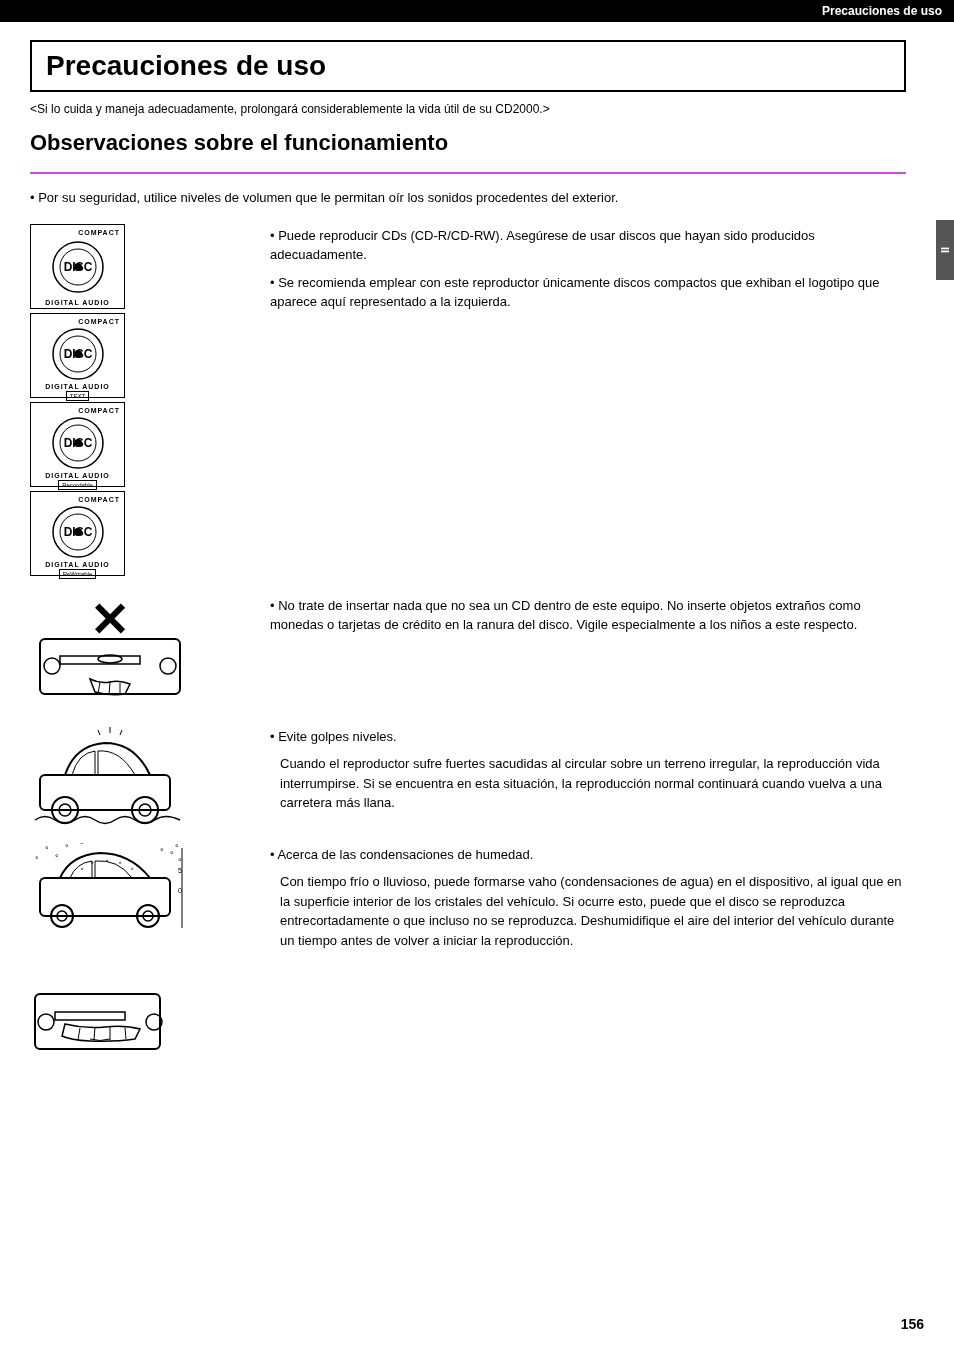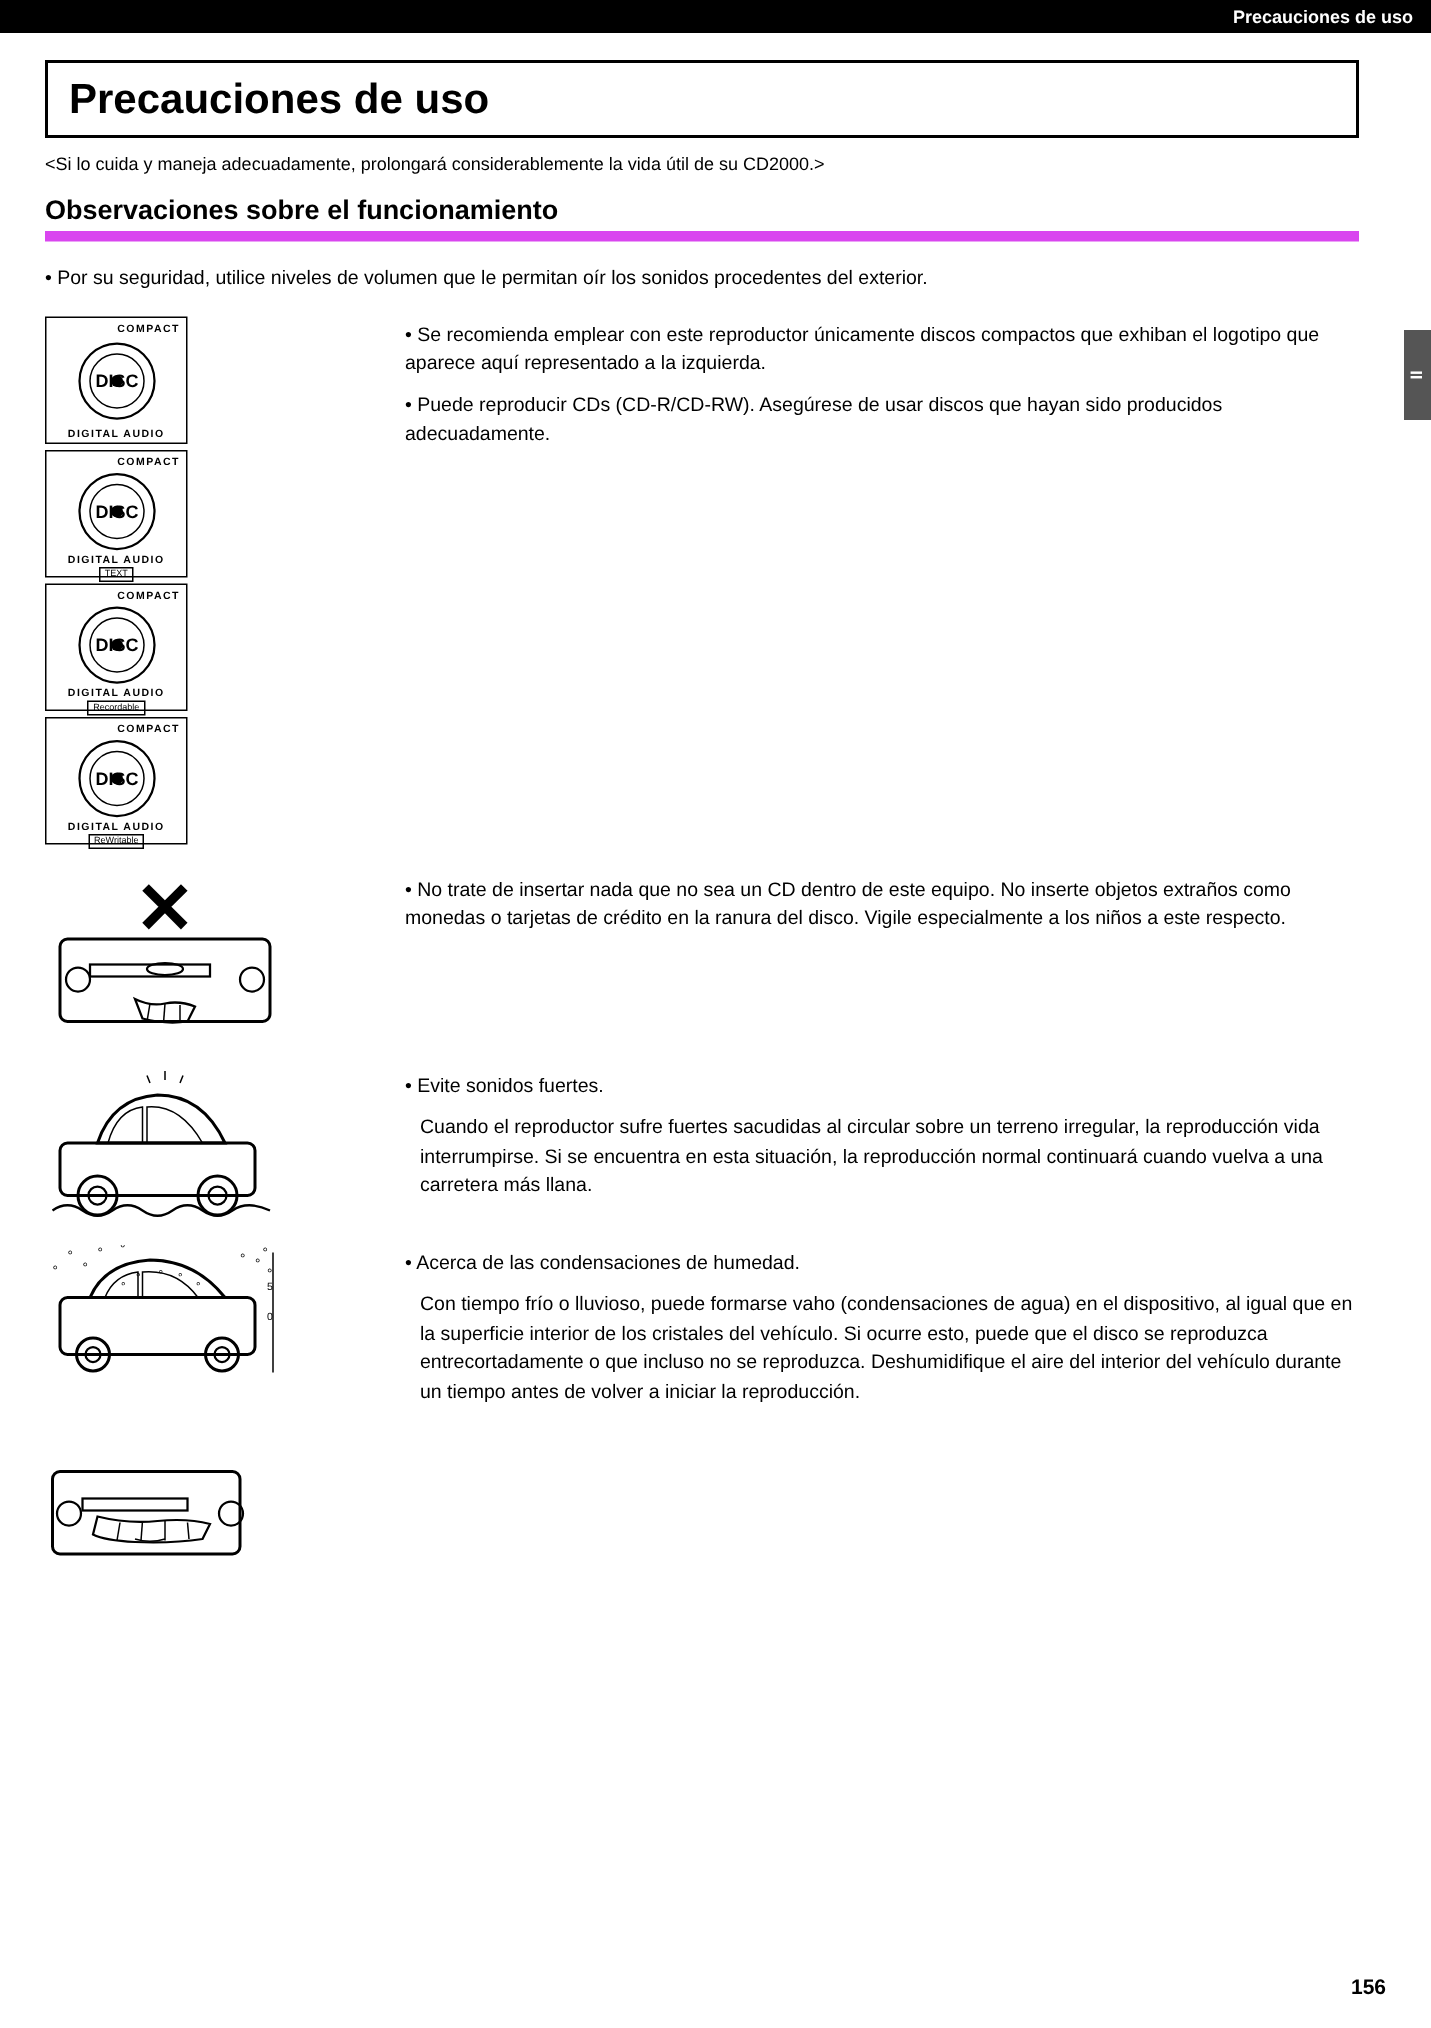--- a/index.html
+++ b/index.html
@@ -62,24 +62,24 @@
     }
 
     
     .subtitle-line {
       font-size: 12px;
       margin-bottom: 14px;
     }
 
     
     .section-heading {
-      font-size: 18px;
-      font-weight: bold;
-      border-bottom: 7px solid #d946ef;
-      padding-bottom: 3px;
+      font-size: 22px;
+      font-weight: bold;
+      border-bottom: 2px solid #d946ef;
+      padding-bottom: 16px;
       margin-bottom: 14px;
     }
 
     
     .content-section {
       display: flex;
       margin-bottom: 18px;
     }
     .content-section .left-col {
       width: 220px;
@@ -309,22 +309,22 @@
               <text x="27" y="31" text-anchor="middle" font-size="12" font-weight="bold" font-family="Arial" fill="#000">DISC</text>
             </svg>
           </div>
           <div class="bottom-label">DIGITAL AUDIO</div>
           <div class="extra-label">ReWritable</div>
         </div>
 
       </div>
     </div>
     <div class="right-col">
+      <p class="bullet-text">Puede reproducir CDs (CD-R/CD-RW). Asegúrese de usar discos que hayan sido producidos adecuadamente.</p>
       <p class="bullet-text">Se recomienda emplear con este reproductor únicamente discos compactos que exhiban el logotipo que aparece aquí representado a la izquierda.</p>
-      <p class="bullet-text">Puede reproducir CDs (CD-R/CD-RW). Asegúrese de usar discos que hayan sido producidos adecuadamente.</p>
     </div>
   </div>
 
   <div class="content-section">
     <div class="left-col">
       <div class="no-insert-wrapper">
         <span class="x-mark">✕</span>
         <svg class="no-insert-img" viewBox="0 0 160 110">
 
           <rect x="10" y="45" width="140" height="55" rx="5" ry="5" fill="none" stroke="#000" stroke-width="2"></rect>
@@ -367,21 +367,21 @@
         <circle cx="115" cy="85" r="6" fill="none" stroke="#000" stroke-width="1.5"></circle>
 
         <path d="M5 95 Q15 88 25 95 Q35 102 45 95 Q55 88 65 95 Q75 102 85 95 Q95 88 105 95 Q115 102 125 95 Q135 88 150 95" fill="none" stroke="#000" stroke-width="1.5"></path>
 
         <line x1="70" y1="10" x2="68" y2="5" stroke="#000" stroke-width="1"></line>
         <line x1="80" y1="8" x2="80" y2="2" stroke="#000" stroke-width="1"></line>
         <line x1="90" y1="10" x2="92" y2="5" stroke="#000" stroke-width="1"></line>
       </svg>
     </div>
     <div class="right-col">
-      <p class="bullet-text">Evite sonidos fuertes.</p>
+      <p class="bullet-text">Evite golpes niveles.</p>
       <p class="para-indent">Cuando el reproductor sufre fuertes sacudidas al circular sobre un terreno irregular, la reproducción vida interrumpirse. Si se encuentra en esta situación, la reproducción normal continuará cuando vuelva a una carretera más llana.</p>
     </div>
   </div>
 
   <div class="content-section">
     <div class="left-col">
       <svg class="condensation-img" viewBox="0 0 160 90">
 
         <rect x="10" y="35" width="130" height="38" rx="5" fill="none" stroke="#000" stroke-width="2"></rect>
         <path d="M30 35 Q40 12 70 10 Q100 10 120 35 Z" fill="none" stroke="#000" stroke-width="2"></path>

